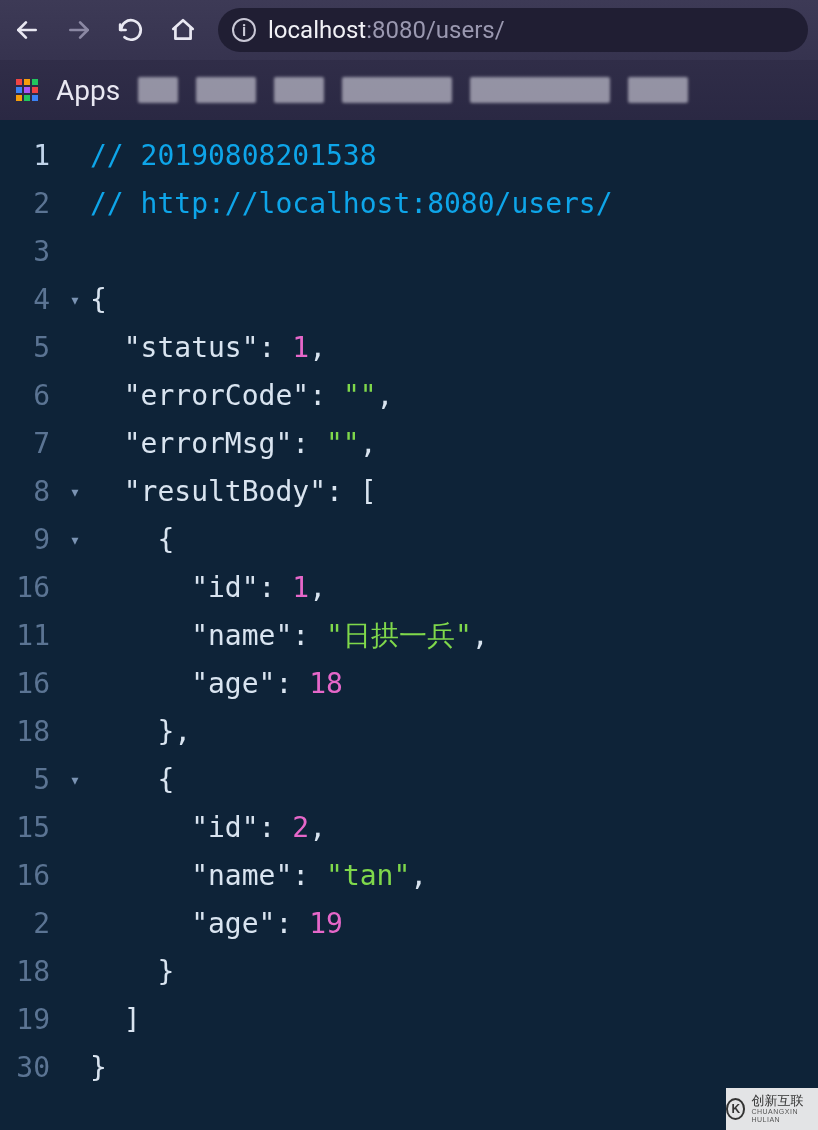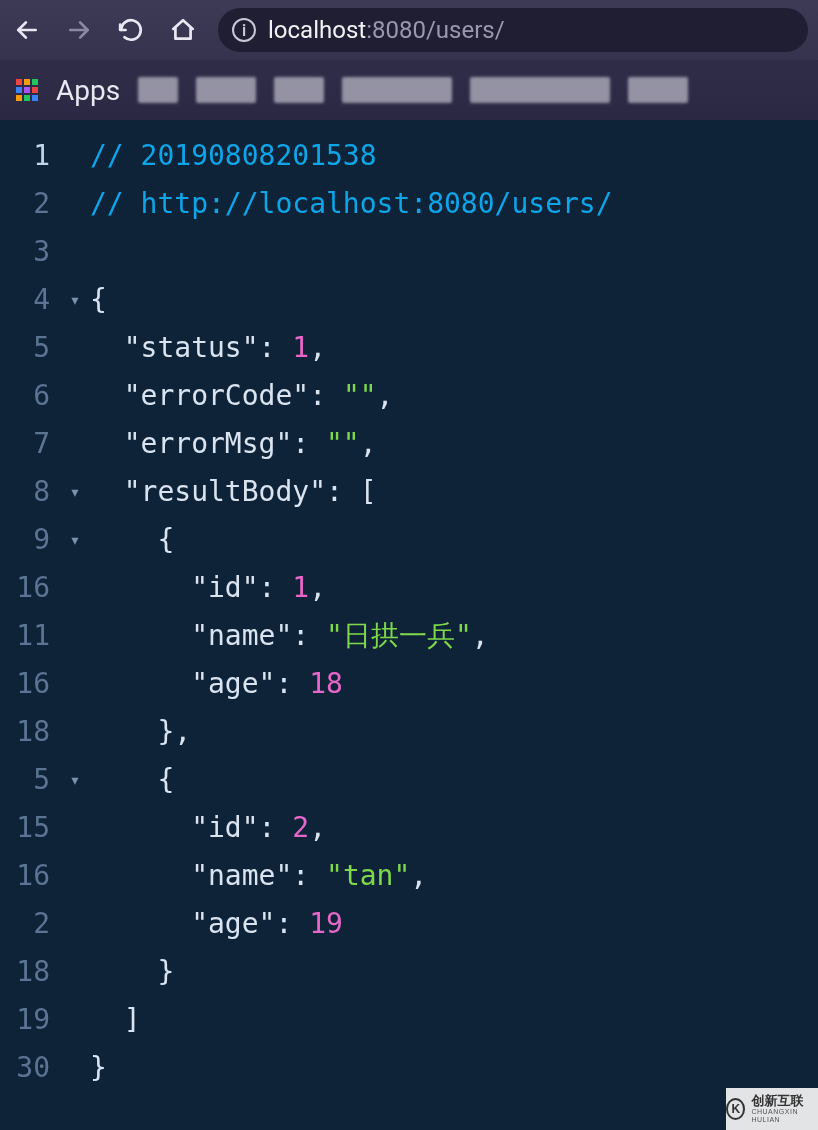--- a/index.html
+++ b/index.html
@@ -145,21 +145,21 @@
   }
   .watermark .wm-logo {
     width: 22px; height: 22px;
     border: 2px solid #333;
     border-radius: 50%;
     margin-right: 6px;
     display:flex;align-items:center;justify-content:center;
     font-weight:bold;font-size:12px;
   }
   .watermark .wm-txt { line-height: 1.1; }
-  .watermark .wm-txt .cn { font-size: 13px; font-weight: 700; }
+  .watermark .wm-txt .cn { font-size: 13px; font-weight: 400; }
   .watermark .wm-txt .en { font-size: 7px; letter-spacing: 0.5px; color:#555; }
 </style>
 </head>
 <body>
 
 <div class="toolbar">
   <div class="nav-btn">
     <svg width="26" height="26" viewBox="0 0 24 24" fill="none" stroke="currentColor" stroke-width="2.5" stroke-linecap="round" stroke-linejoin="round">
         <line x1="20" y1="12" x2="4" y2="12"></line>
         <polyline points="11 5 4 12 11 19"></polyline>

